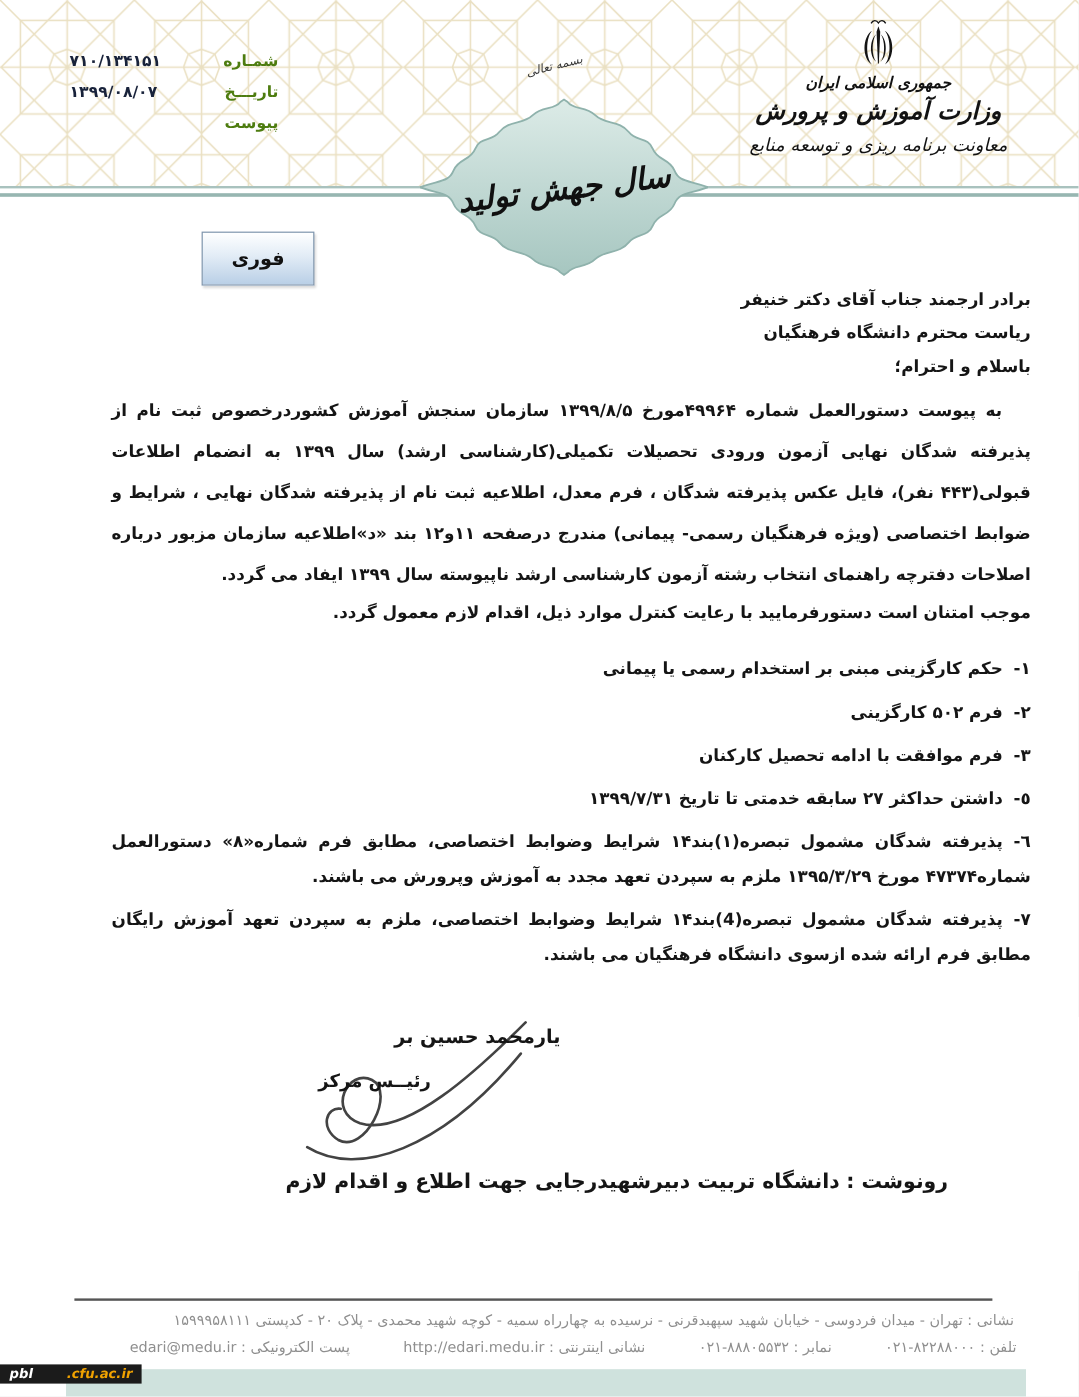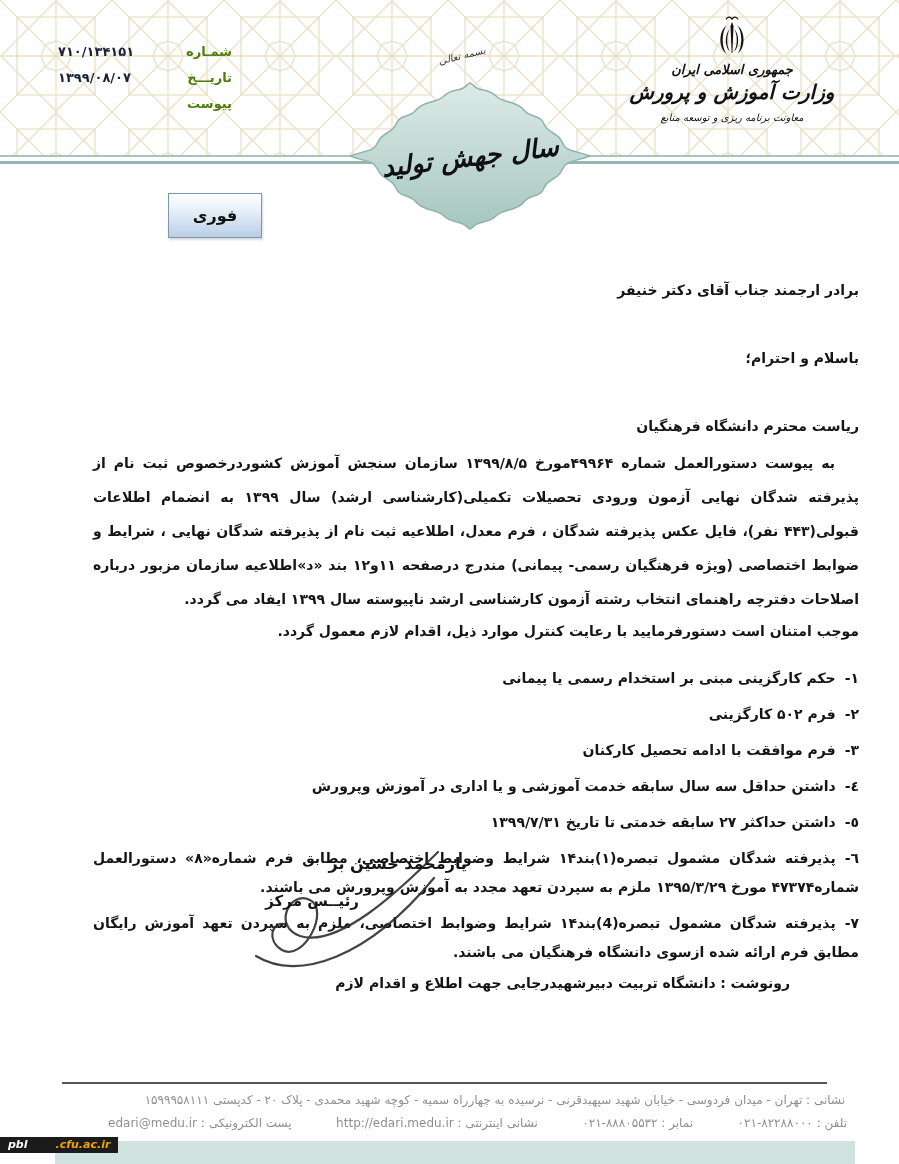--- a/index.html
+++ b/index.html
@@ -17,47 +17,47 @@
   .meta-label{color:#4d7c0f;}
   .meta-value{color:#18223a; direction:ltr; unicode-bidi:isolate;}
   
   .bismillah{position:absolute; top:50px; left:438px; font-size:10px; font-style:italic;
     color:#3a3a3a; transform:rotate(-14deg);}
   
   .org{position:absolute; top:14px; right:52px; width:230px; text-align:center; color:#121212;}
   .emblem{width:38px; height:46px; margin:0 auto 2px auto; display:block;}
   .org-l1{font-size:13px; font-weight:bold; font-style:italic; margin-top:2px;}
   .org-l2{font-size:20px; font-weight:bold; font-style:italic; margin-top:3px;}
-  .org-l3{font-size:10px; font-style:italic; margin-top:8px;}
+  .org-l3{font-size:15px; font-style:italic; margin-top:8px;}
   .org-l4{position:absolute; top:168px; right:30px; width:280px; text-align:center;
     font-size:15px; font-weight:bold; font-style:italic; color:#121212;}
   
   .divider{position:absolute; top:155px; left:0; width:899px; height:4px;
     border-top:2px solid #a9c2be; border-bottom:3px solid #97b6b1; background:#ffffff;}
   .medallion{position:absolute; top:80px; left:350px; width:240px; height:152px; z-index:3;}
   
   .urgent{position:absolute; top:193px; left:168px; width:92px; height:43px; z-index:4;
     border:1px solid #7e95ad; background:linear-gradient(#feffff,#e2ecf6 45%,#b9cfe6);
     display:flex; align-items:center; justify-content:center;
     font-size:16px; font-weight:bold; color:#111; box-shadow:1px 2px 2px rgba(0,0,0,.15);}
   
   .body-col{position:absolute; top:236px; right:40px; width:766px; font-size:14px; font-weight:bold;}
-  .head-line{line-height:28px;margin-top:40px;}
+  .head-line{line-height:28px;}
   .para1{margin-top:6px; line-height:34px; text-align:justify; text-align-last:right; text-indent:24px;}
   .para2{line-height:30px;}
   .list{margin-top:18px;}
   .item{line-height:29px; margin-bottom:7px; text-align:justify; text-align-last:right;}
   .item .num{margin-left:9px;}
   
   .sig{position:absolute; top:840px; left:238px; width:235px; height:135px; z-index:2;}
   .sig-name{position:absolute; top:14px; right:6px; font-size:16px; font-weight:bold;}
   .sig-title{position:absolute; top:52px; right:114px; font-size:15px; font-weight:bold;}
   .sig-scribble{position:absolute; top:0; left:0; width:235px; height:135px;}
   
-  .cc{position:absolute; top:975px; right:109px; font-size:14px;}
+  .cc{position:absolute; top:975px; right:109px; font-size:17px;}
   .cc-label{font-weight:bold;}
   .cc-text{font-weight:bold;}
   
   .f-rule{position:absolute; top:1082px; left:62px; width:765px; height:0;
     border-top:2.5px solid #555;}
   .f-address{position:absolute; top:1093px; left:54px; right:54px; text-align:right;
     font-size:12px; color:#8f8f8f; direction:rtl;}
   .f-contacts{position:absolute; top:1116px; left:108px; right:52px;
     display:flex; justify-content:space-between; font-size:12px; color:#8f8f8f;}
   .f-contacts .grp{white-space:nowrap;}
@@ -127,36 +127,33 @@
   <div class="divider"></div>
   <svg class="medallion" viewBox="0 0 240 152">
     <path d="M0 76 C16 70,24 72,28 62 C32 52,42 54,46 44 C50 34,60 38,66 30 C74 20,86 24,94 16 C102 8,112 12,117 5 L120 3 L123 5 C128 12,138 8,146 16 C154 24,166 20,174 30 C180 38,190 34,194 44 C198 54,208 52,212 62 C216 72,224 70,240 76 C224 82,216 80,212 90 C208 100,198 98,194 108 C190 118,180 114,174 122 C166 132,154 128,146 136 C138 144,128 140,123 147 L120 149 L117 147 C112 140,102 144,94 136 C86 128,74 132,66 122 C60 114,50 118,46 108 C42 98,32 100,28 90 C24 80,16 82,0 76 Z" fill="url(#medgrad)" stroke="#8fb2ac" stroke-width="1.5"></path>
     <text x="120" y="86" text-anchor="middle" font-size="26" font-weight="bold" font-style="italic" direction="rtl" fill="#101010" transform="rotate(-7 120 76)">سال جهش تولید</text>
   </svg>
 
   <div class="urgent">فوری</div>
 
   <div class="body-col">
     <div class="head-line">برادر ارجمند جناب آقای دکتر خنیفر</div>
+    <div class="head-line">ریاست محترم دانشگاه فرهنگیان</div>
     <div class="head-line">باسلام و احترام؛</div>
-    <div class="head-line">ریاست محترم دانشگاه فرهنگیان</div>
     <div class="para1">به پیوست دستورالعمل شماره ۴۹۹۶۴مورخ ۱۳۹۹/۸/۵ سازمان سنجش آموزش کشوردرخصوص ثبت نام از پذیرفته شدگان نهایی آزمون ورودی تحصیلات تکمیلی(کارشناسی ارشد) سال ۱۳۹۹ به انضمام اطلاعات قبولی(۴۴۳ نفر)، فایل عکس پذیرفته شدگان ، فرم معدل، اطلاعیه ثبت نام از پذیرفته شدگان نهایی ، شرایط و ضوابط اختصاصی (ویژه فرهنگیان رسمی- پیمانی) مندرج درصفحه ۱۱و۱۲ بند «د»اطلاعیه سازمان مزبور درباره اصلاحات دفترچه راهنمای انتخاب رشته آزمون کارشناسی ارشد ناپیوسته سال ۱۳۹۹ ایفاد می گردد.</div>
     <div class="para2">موجب امتنان است دستورفرمایید با رعایت کنترل موارد ذیل، اقدام لازم معمول گردد.</div>
     <div class="list">
       <div class="item">
         <span class="num">۱-</span><span>حکم کارگزینی مبنی بر استخدام رسمی یا پیمانی</span>
       </div>
       <div class="item">
         <span class="num">۲-</span><span>فرم ۵۰۲ کارگزینی</span>
       </div>
       <div class="item">
         <span class="num">۳-</span><span>فرم موافقت با ادامه تحصیل کارکنان</span>
-      </div>
-      <div class="item">
-        <span class="num">٤-</span><span>داشتن حداقل سه سال سابقه خدمت آموزشی و یا اداری در آموزش وپرورش</span>
       </div>
       <div class="item">
         <span class="num">٥-</span><span>داشتن حداکثر ۲۷ سابقه خدمتی تا تاریخ ۱۳۹۹/۷/۳۱</span>
       </div>
       <div class="item">
         <span class="num">٦-</span><span>پذیرفته شدگان مشمول تبصره(۱)بند۱۴ شرایط وضوابط اختصاصی، مطابق فرم شماره«۸» دستورالعمل شماره۴۷۳۷۴ مورخ ۱۳۹۵/۳/۲۹ ملزم به سپردن تعهد مجدد به آموزش وپرورش می باشند.</span>
       </div>
       <div class="item">
         <span class="num">۷-</span><span>پذیرفته شدگان مشمول تبصره(4)بند۱۴ شرایط وضوابط اختصاصی، ملزم به سپردن تعهد آموزش رایگان مطابق فرم ارائه شده ازسوی دانشگاه فرهنگیان می باشند.</span>
       </div>

